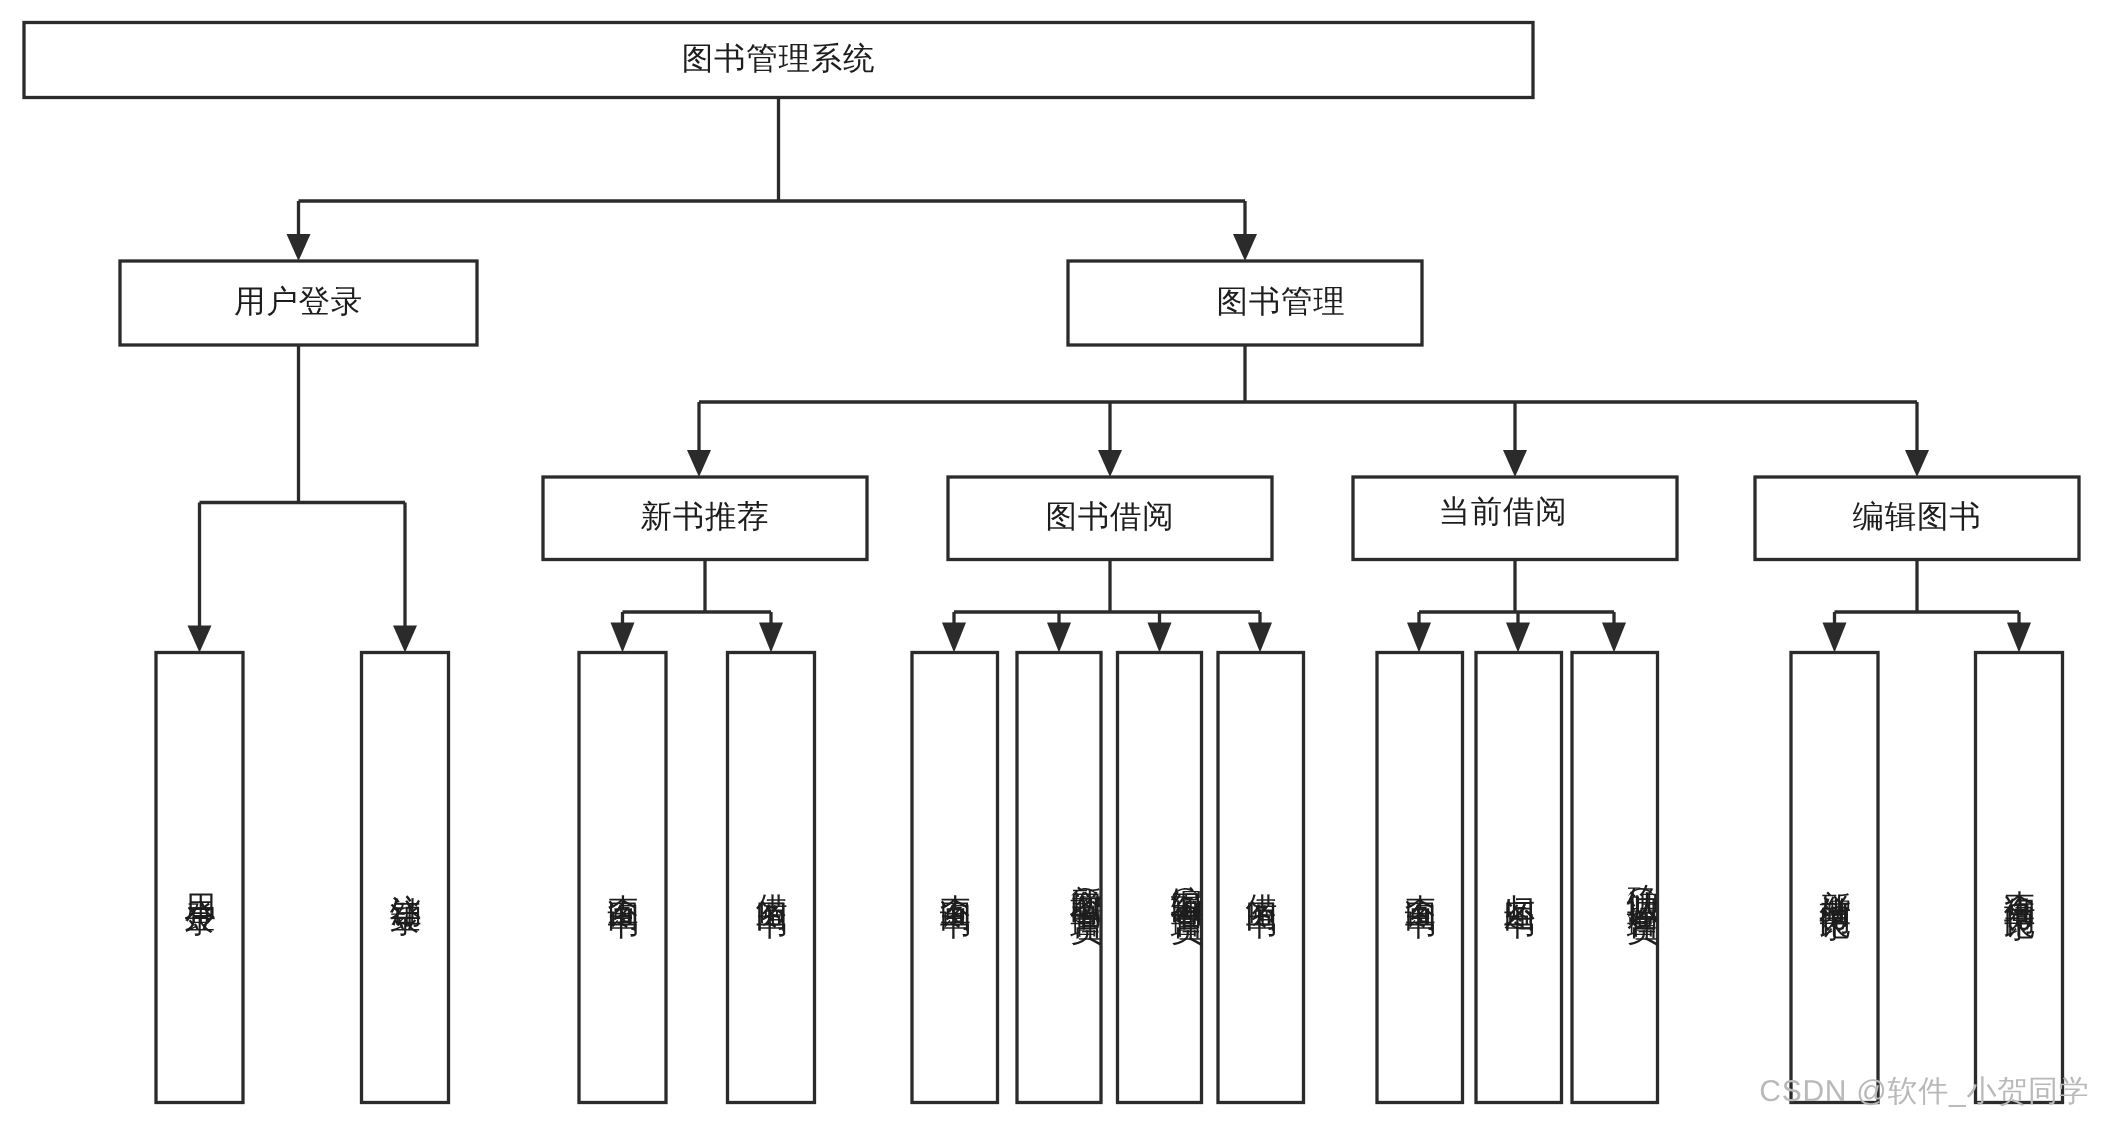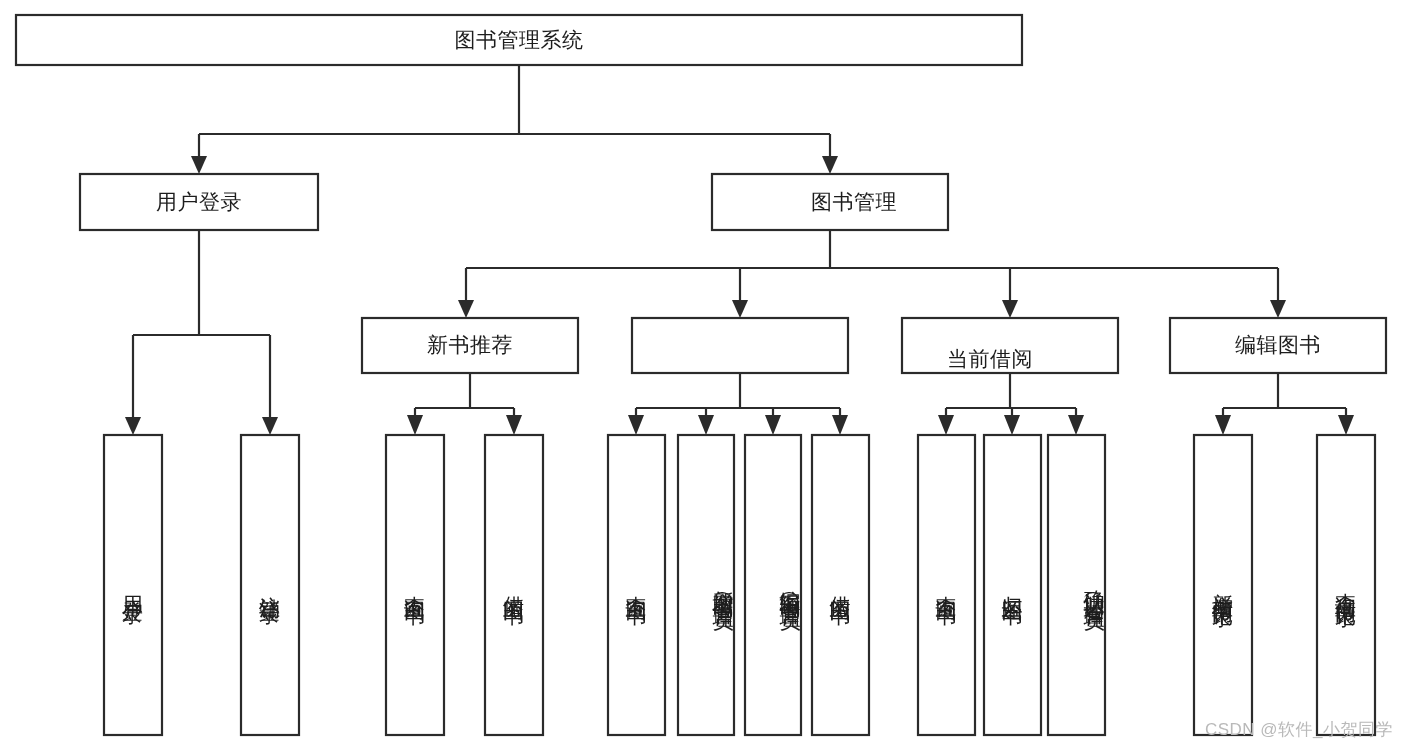--- a/index.html
+++ b/index.html
@@ -66,21 +66,21 @@
     letter-spacing: 3px;
     line-height: 1.0;
     white-space: nowrap;
     pointer-events: none;
   }
   .watermark {
     position: absolute;
     right: 12px;
     bottom: 6px;
     color: #b9b9b9;
-    font-size: 17px;
+    font-size: 20px;
     letter-spacing: 0.5px;
     white-space: nowrap;
     pointer-events: none;
     text-align: right;
   }
 </style>
 </head>
 <body>
 
 <div id="diagram-root">
@@ -182,21 +182,22 @@
     <rect class="node-box" x="1048" y="435" width="57" height="300"></rect>
     <rect class="node-box" x="1194" y="435" width="58" height="300"></rect>
     <rect class="node-box" x="1317" y="435" width="58" height="300"></rect>
   </svg>
 
   <div class="node-label-h" style="left:16px;  top:15px;  width:1006px; height:50px;">图书管理系统</div>
   <div class="node-label-h" style="left:80px;  top:174px; width:238px; height:56px;">用户登录</div>
   <div class="node-label-h" style="left:712px; top:174px; width:284px; height:56px;">图书管理</div>
 
   <div class="node-label-h" style="left:362px; top:318px; width:216px; height:55px;">新书推荐</div>
-  <div class="node-label-h" style="left:902px; top:332px; width:176px; height:55px;">当前借阅</div>
+  <div class="node-label-h" style="left:632px; top:318px; width:216px; height:55px;">图书借阅</div>
+  <div class="node-label-h" style="left:902px; top:315px; width:176px; height:55px;padding-left:12px;">当前借阅</div>
   <div class="node-label-h" style="left:1170px; top:318px; width:216px; height:55px;">编辑图书</div>
 
   <div class="node-label-v" style="left:104px; top:435px; width:58px; height:300px;">用户登录</div>
   <div class="node-label-v" style="left:241px; top:435px; width:58px; height:300px;">注销登录</div>
   <div class="node-label-v" style="left:386px; top:435px; width:58px; height:300px;">查询图书</div>
   <div class="node-label-v" style="left:485px; top:435px; width:58px; height:300px;">借阅图书</div>
   <div class="node-label-v" style="left:608px; top:435px; width:57px; height:300px;">查询图书</div>
   <div class="node-label-v" style="left:678px; top:441px; width:56px; height:290px; align-items:flex-start;">新增图书（管理员）</div>
   <div class="node-label-v" style="left:745px; top:441px; width:56px; height:290px; align-items:flex-start;">编辑图书（管理员）</div>
   <div class="node-label-v" style="left:812px; top:435px; width:57px; height:300px;">借阅图书</div>

